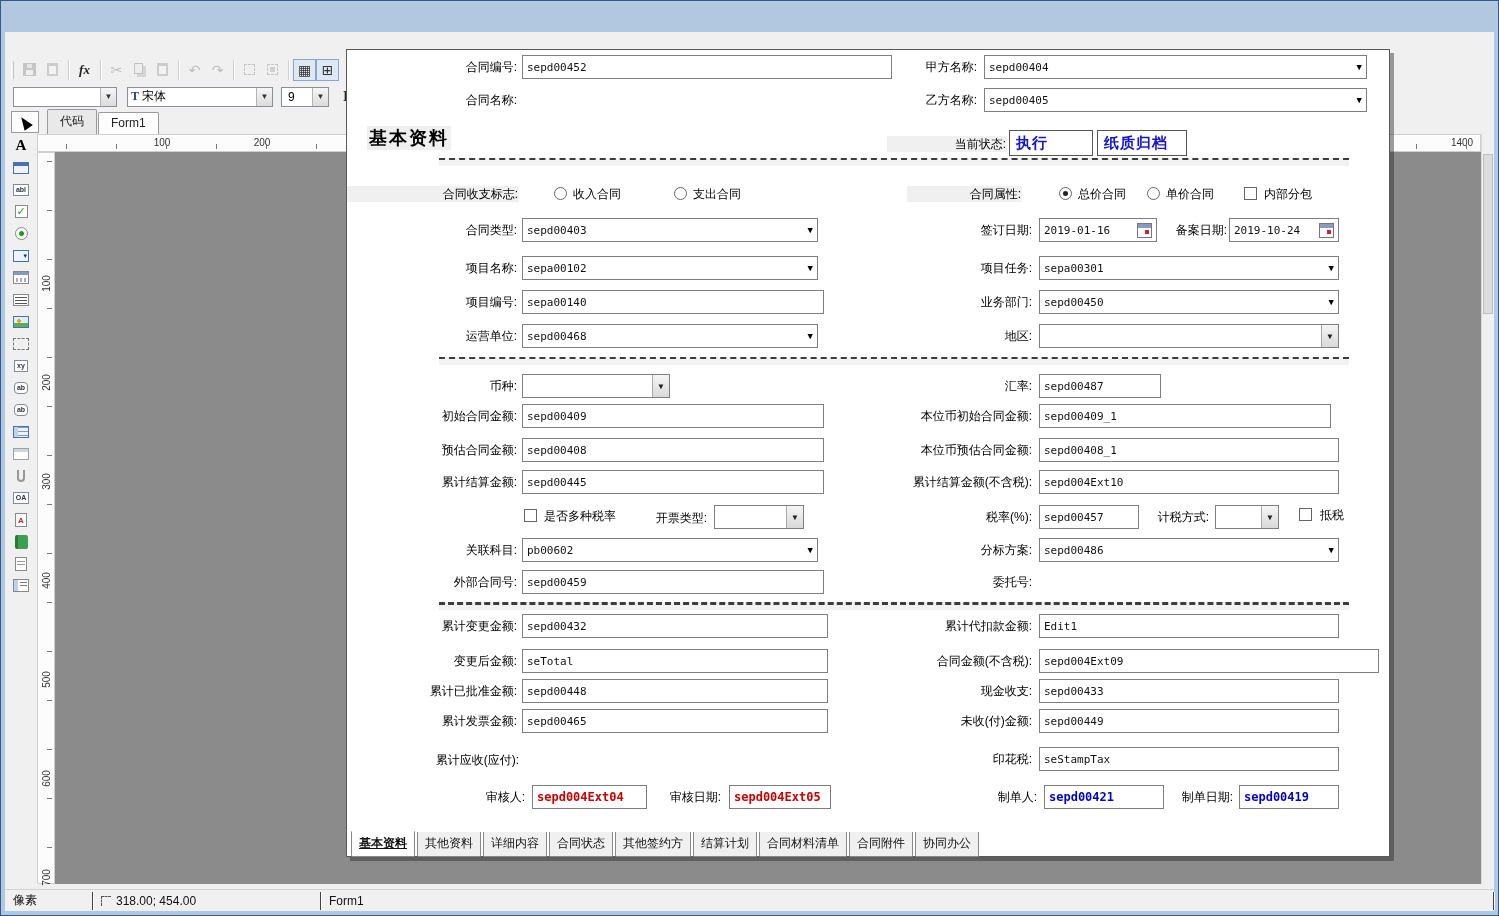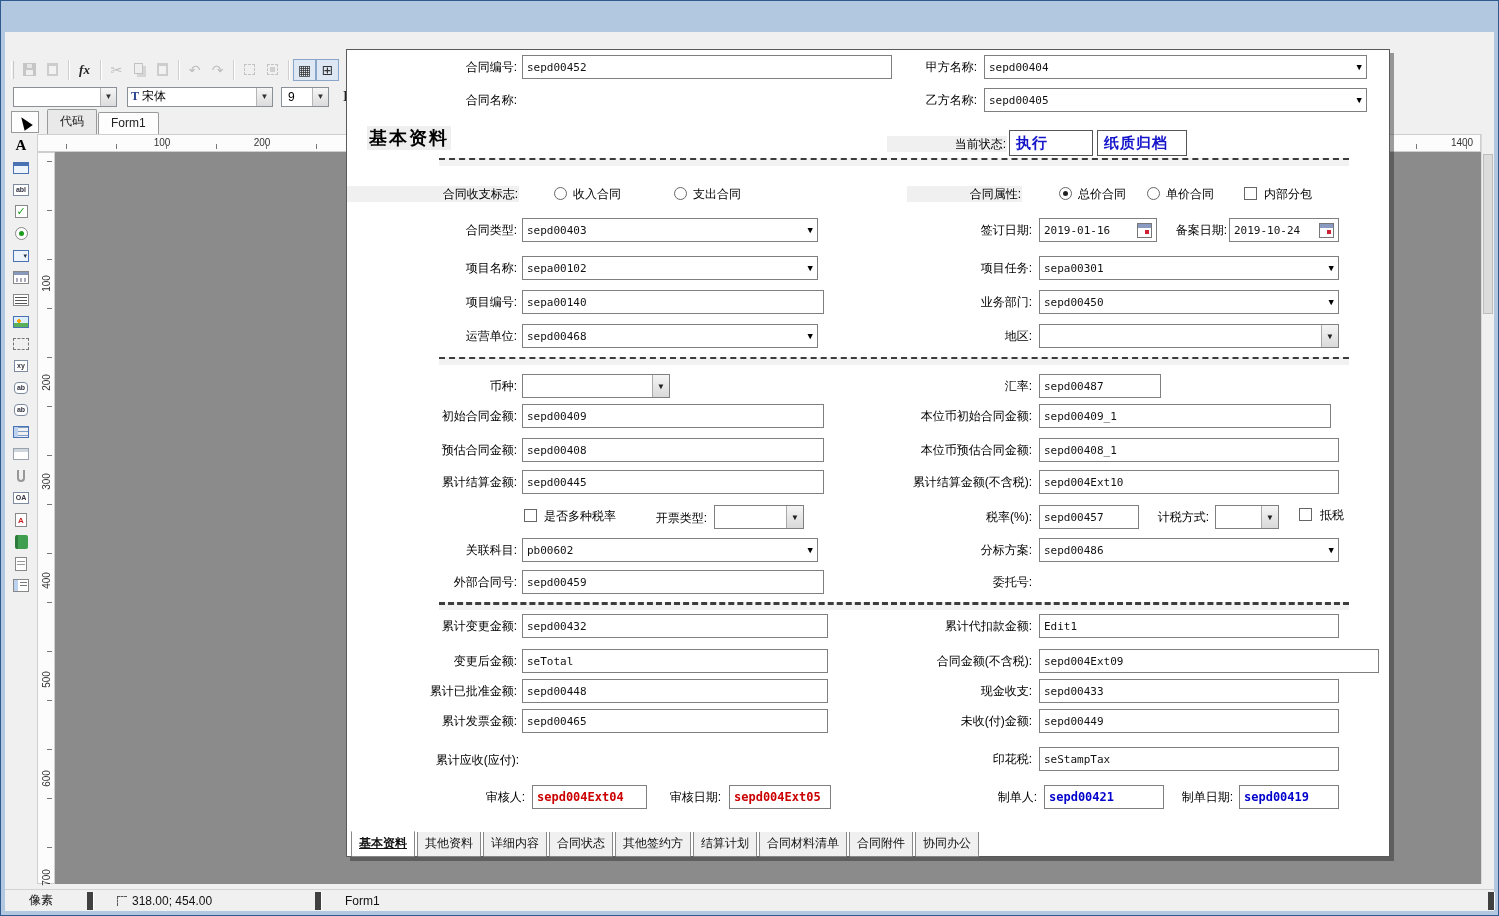--- a/index.html
+++ b/index.html
@@ -132,21 +132,21 @@
 
   
   .pagetabs { position:absolute; left:4px; top:782px; display:flex; align-items:flex-start; }
   .ptab { font-size:12px; border:1px solid #888; border-top:none; background:#f0f0f0; padding:3px 7px 4px; margin-right:2px;
     border-radius:0 0 2px 2px; color:#111; }
   .ptab.active { background:#fff; border-top:1px solid #fff; margin-top:-1px; text-decoration:underline; font-weight:bold; }
 
   
   .statusbar { position:absolute; left:0; right:0; bottom:0; height:22px; background:#f0f0f0; border-top:1px solid #d2d2d2;
     display:flex; align-items:center; font-size:12px; color:#111; z-index:3; }
-  .spanel { height:18px; display:flex; align-items:center; padding:0 24px; border-right:6px solid #404040; box-shadow:1px 0 0 #fff; }
+  .spanel { height:18px; display:flex; align-items:center; padding:0 8px; border-right:1px solid #404040; box-shadow:1px 0 0 #fff; }
   .posicon { width:10px; height:10px; border-left:1px dashed #555; border-top:1px dashed #555; margin-right:5px; }
 </style>
 </head>
 <body>
 
 <div class="win">
 
 
   <div class="appbody">
 

